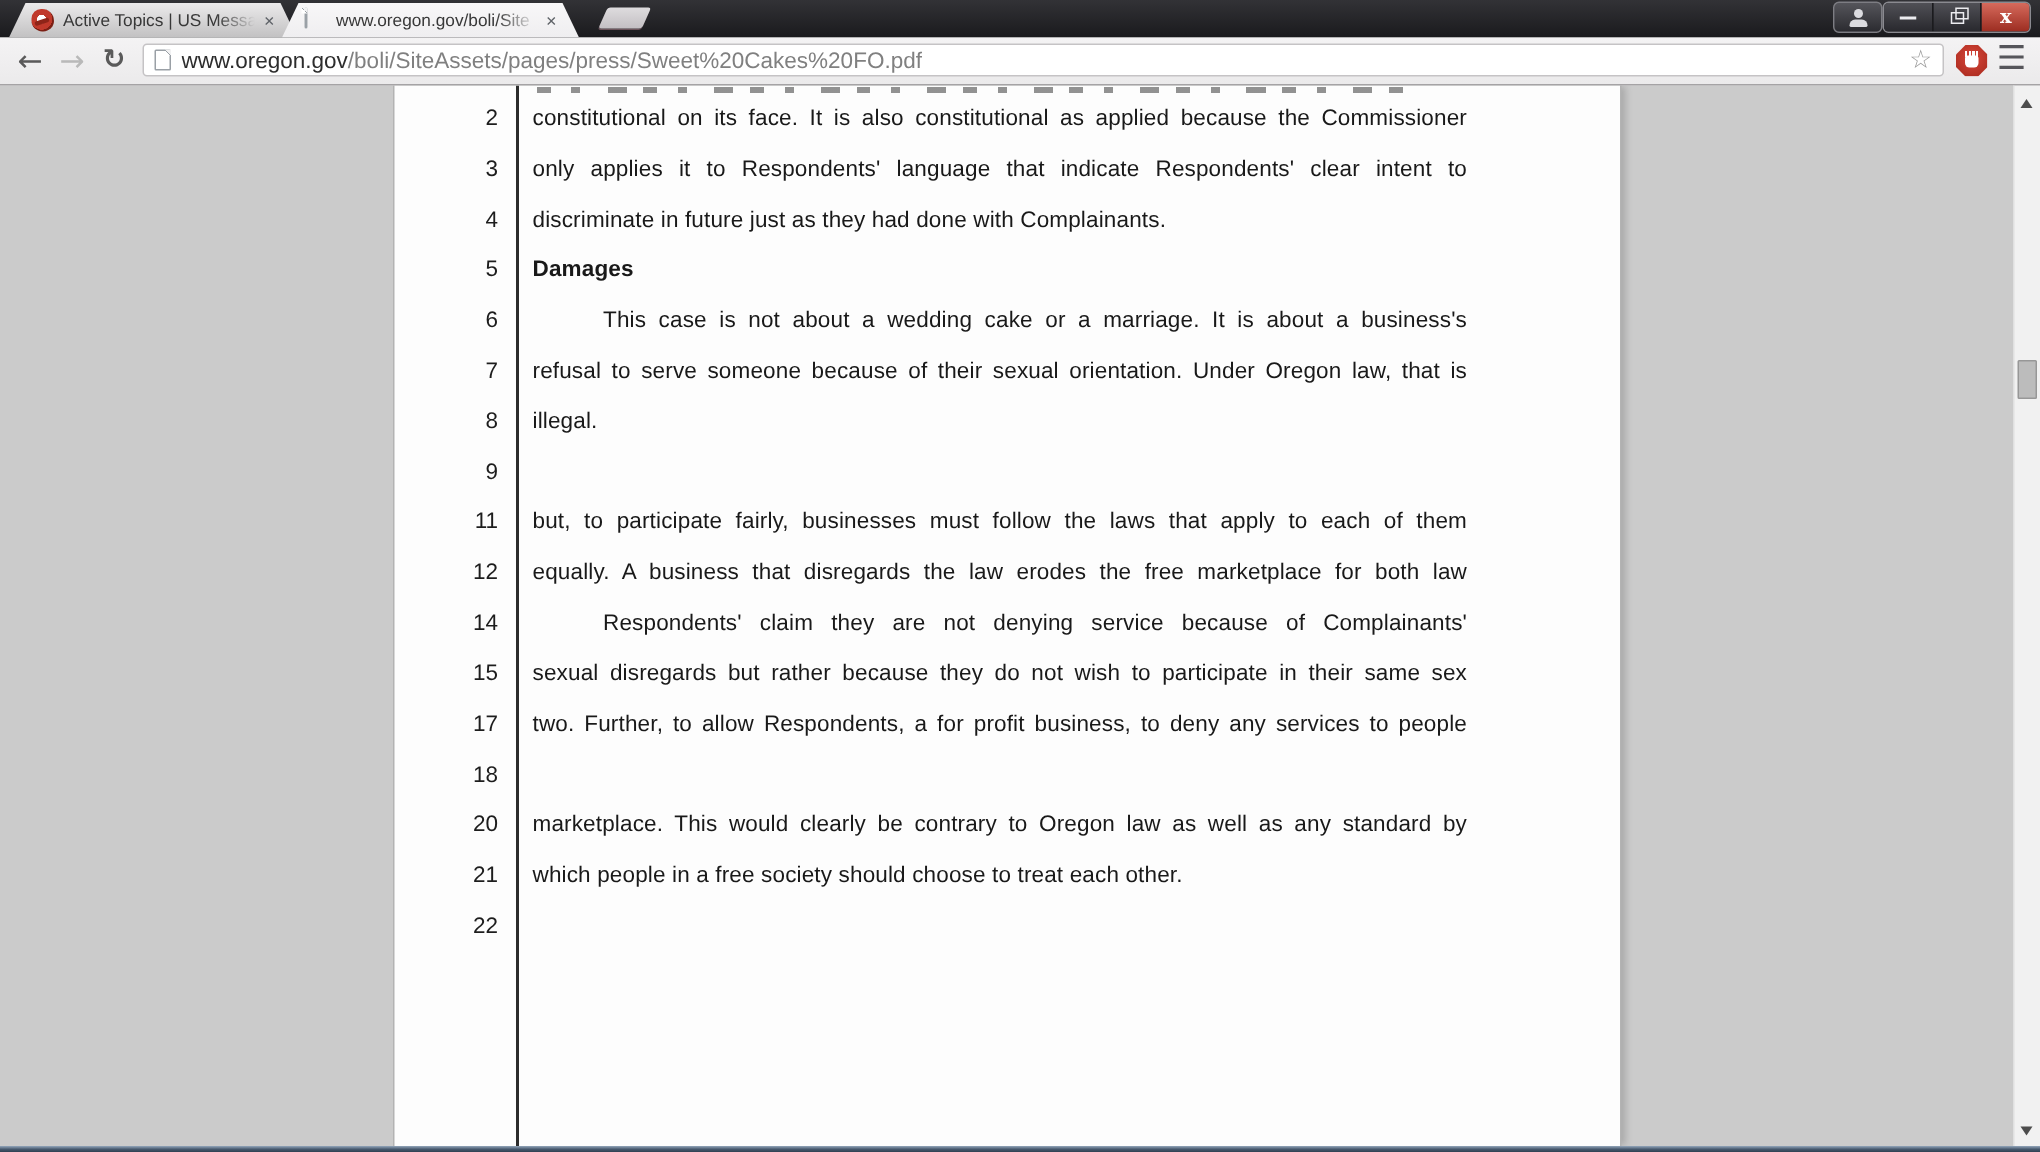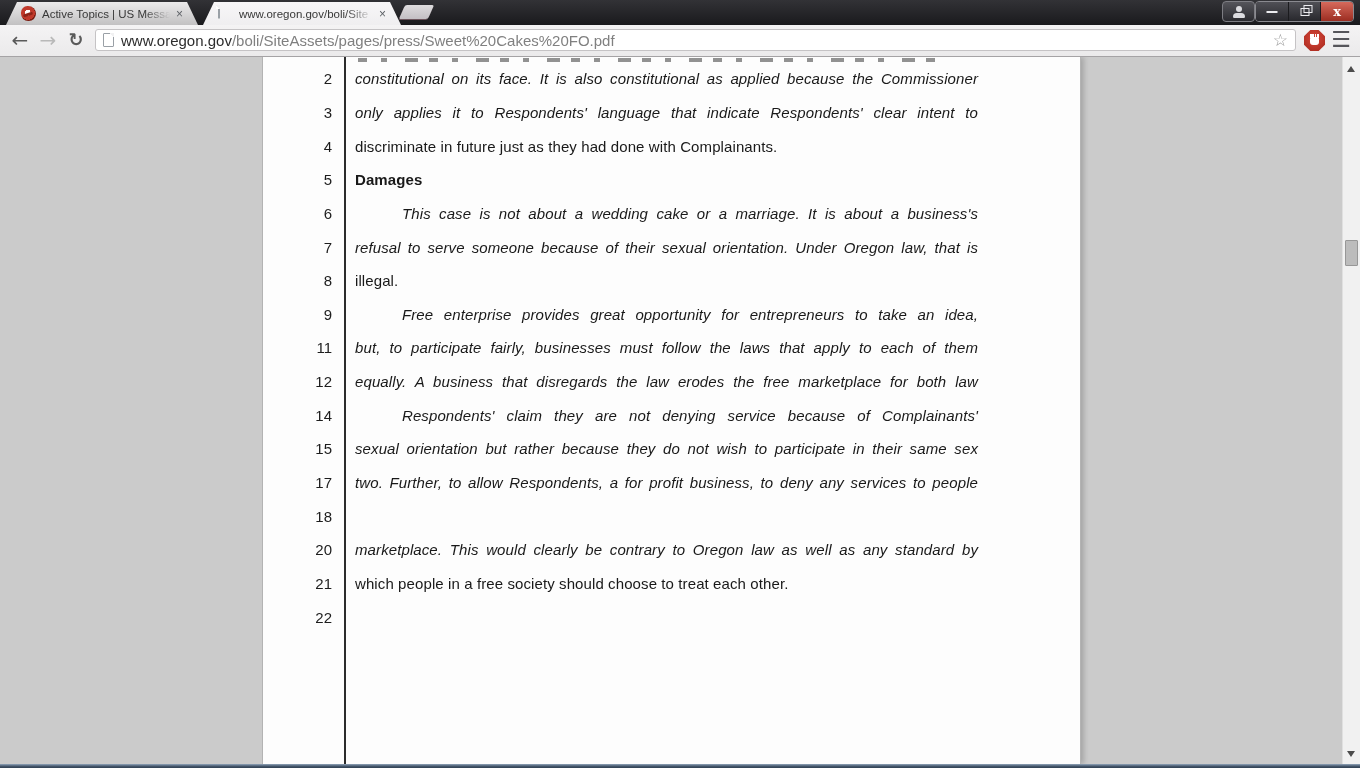--- a/index.html
+++ b/index.html
@@ -7,21 +7,21 @@
     width:1360px;height:768px;overflow:hidden;position:relative;
     background:#cbcbcb;font-family:"Liberation Sans",sans-serif;
     -webkit-font-smoothing:antialiased;
   }
   
   #tabstrip{position:absolute;top:0;left:0;right:0;height:25px;
     background:linear-gradient(#323236,#1a1a1d);}
   .tab{position:absolute;top:2px;height:23px;
     clip-path:polygon(11px 0,calc(100% - 11px) 0,100% 100%,0 100%);}
   #tab1{left:6px;width:192px;background:linear-gradient(#ebeaeb,#c2c1c2);z-index:1;}
-  #tab2{left:203px;width:198px;background:linear-gradient(#f8f7f8,#efeef0);z-index:3;}
+  #tab2{left:188px;width:198px;background:linear-gradient(#f8f7f8,#efeef0);z-index:3;}
   .tab-inner{display:flex;align-items:center;height:100%;padding:0 15px;gap:6px;
     font-size:11.5px;color:#383838;}
   .tab-title{flex:1;white-space:nowrap;overflow:hidden;
     -webkit-mask-image:linear-gradient(90deg,#000 80%,transparent);
     mask-image:linear-gradient(90deg,#000 80%,transparent);}
   .tab-close{flex:0 0 auto;font-size:12px;color:#5f6368;line-height:1;cursor:pointer;}
   
   .fav{flex:0 0 auto;width:15px;height:15px;position:relative;}
   .fav-bird{background:radial-gradient(circle at 45% 45%,#fff 0 25%,#c0392b 26% 60%,#7c1f14 61%);
     border-radius:45% 55% 50% 50%;}
@@ -88,21 +88,21 @@
   #rule{position:absolute;left:81px;top:0;bottom:0;width:1.5px;background:#2c2c2c;}
   #clipped-remnant{position:absolute;top:1px;left:95px;width:590px;height:4px;opacity:.55;
     background:repeating-linear-gradient(90deg,#3a3a3a 0 9px,transparent 9px 23px,
       #3a3a3a 23px 29px,transparent 29px 47px,#3a3a3a 47px 60px,transparent 60px 71px);}
   #lines{position:absolute;top:5px;left:0;right:0;}
   .line-row{display:flex;align-items:center;height:33.65px;}
   .line-num{flex:0 0 81px;box-sizing:border-box;text-align:right;padding-right:12px;
     font-size:15px;color:#1d1d1d;}
   .line-text{flex:0 0 623px;margin-left:11px;font-size:15px;color:#191919;
     letter-spacing:.1px;}
-  .line-row.justify .line-text{text-align:justify;text-align-last:justify;font-style:italic;}
+  .line-row.justify .line-text{text-align:justify;text-align-last:justify;}
   .line-row.indent .line-text{text-indent:47px;}
   .line-row.bold .line-text{font-weight:bold;}
   
   #scrollbar{position:absolute;right:0;top:0;width:17px;height:100%;
     background:#f1f1f1;border-left:1px solid #e0e0e0;}
   #sb-up{position:absolute;top:9px;left:4px;width:0;height:0;
     border-left:4.5px solid transparent;border-right:4.5px solid transparent;
     border-bottom:6px solid #4c4c4c;}
   #sb-thumb{position:absolute;top:183px;left:2px;right:2px;height:24px;
     background:#bcbcbc;border:1px solid #979797;border-radius:1px;}
@@ -192,37 +192,36 @@
         <div class="line-row justify">
     <span class="line-num">7</span>
     <span class="line-text">refusal to serve someone because of their sexual orientation.  Under Oregon law, that is</span>
   </div>
         <div class="line-row">
     <span class="line-num">8</span>
     <span class="line-text">illegal.</span>
   </div>
         <div class="line-row justify indent">
     <span class="line-num">9</span>
-    <span class="line-text">Free enterprise provides great opportunity for entrepreneurs to take an idea,</span>
   </div>
         <div class="line-row justify">
     <span class="line-num">11</span>
     <span class="line-text">but, to participate fairly, businesses must follow the laws that apply to each of them</span>
   </div>
         <div class="line-row justify">
     <span class="line-num">12</span>
     <span class="line-text">equally.  A business that disregards the law erodes the free marketplace for both law</span>
   </div>
         <div class="line-row justify indent">
     <span class="line-num">14</span>
     <span class="line-text">Respondents' claim they are not denying service because of Complainants'</span>
   </div>
         <div class="line-row justify">
     <span class="line-num">15</span>
-    <span class="line-text">sexual orientation but rather because they do not wish to participate in their same sex</span>
+    <span class="line-text">sexual disregards but rather because they do not wish to participate in their same sex</span>
   </div>
         <div class="line-row justify">
     <span class="line-num">17</span>
     <span class="line-text">two. Further, to allow Respondents, a for profit business, to deny any services to people</span>
   </div>
         <div class="line-row justify">
     <span class="line-num">18</span>
   </div>
         <div class="line-row justify">
     <span class="line-num">20</span>

